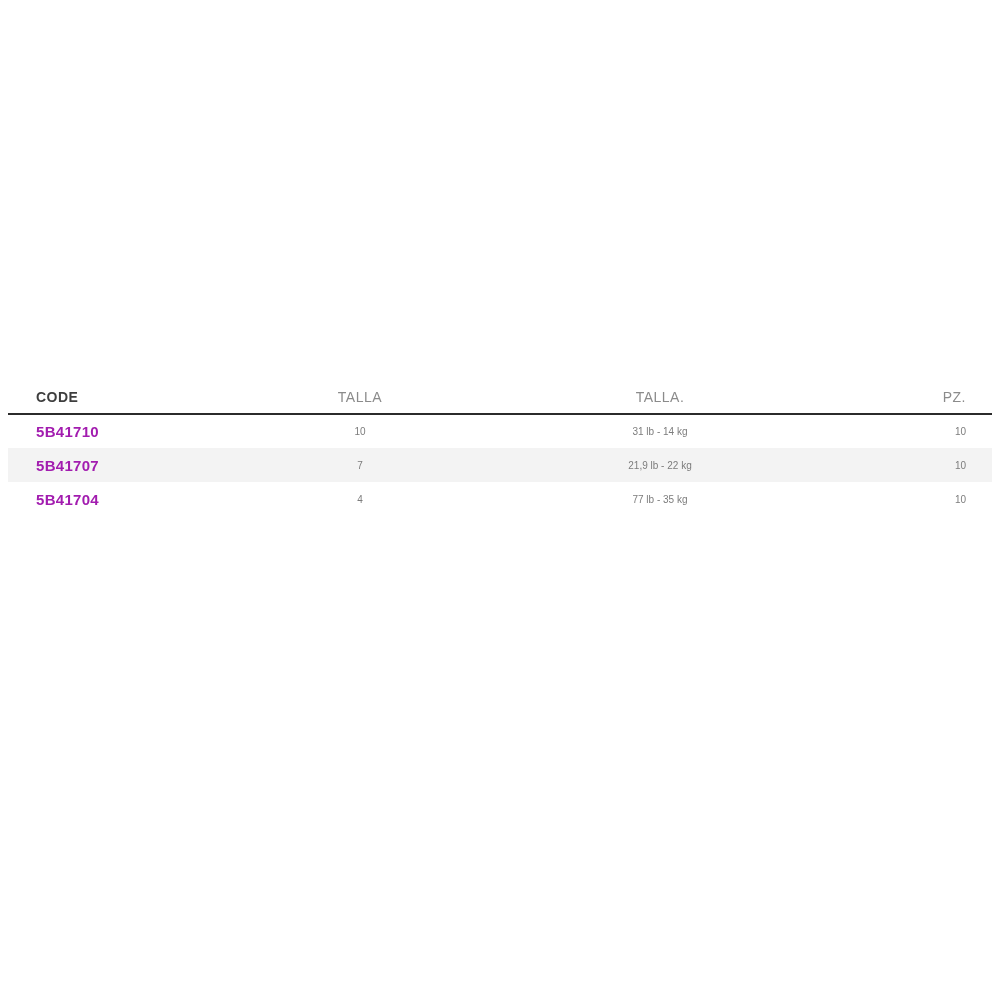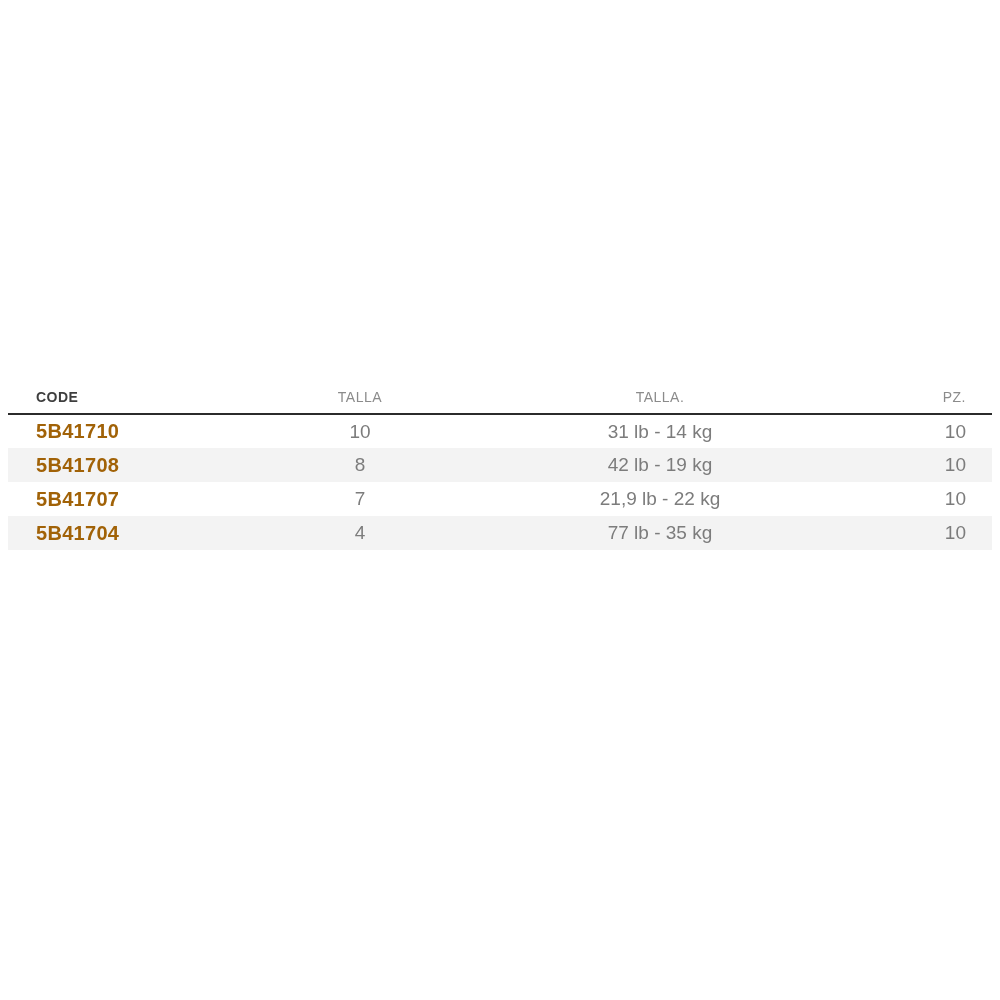--- a/index.html
+++ b/index.html
@@ -37,35 +37,35 @@
     vertical-align: middle;
   }
   thead th.col-code {
     font-weight: bold;
     color: #3e3e3e;
     font-size: 14px;
   }
   tbody td {
     height: 34px;
     padding: 0;
-    font-size: 19px;
+    font-size: 10px;
     color: #7c7c7c;
     vertical-align: middle;
   }
   tbody tr:nth-child(even) {
     background: #f3f3f3;
   }
   .col-code   { width: 222px; text-align: left; padding-left: 28px; }
   .col-talla  { width: 260px; text-align: center; }
   .col-resist { width: 340px; text-align: center; }
   .col-pz     { width: 162px; text-align: right; padding-right: 26px; }
   tbody td.col-code {
     font-weight: bold;
-    color: #a16207;
-    font-size: 20px;
+    color: #a21caf;
+    font-size: 15px;
     letter-spacing: 0.3px;
   }
 </style>
 </head>
 <body>
 
 <div class="page">
   <table class="spec-table">
     <thead>
       <tr>
@@ -76,26 +76,20 @@
       </tr>
     </thead>
     <tbody>
       <tr>
         <td class="col-code">5B41710</td>
         <td class="col-talla">10</td>
         <td class="col-resist">31 lb - 14 kg</td>
         <td class="col-pz">10</td>
       </tr>
       <tr>
-        <td class="col-code">5B41708</td>
-        <td class="col-talla">8</td>
-        <td class="col-resist">42 lb - 19 kg</td>
-        <td class="col-pz">10</td>
-      </tr>
-      <tr>
         <td class="col-code">5B41707</td>
         <td class="col-talla">7</td>
         <td class="col-resist">21,9 lb - 22 kg</td>
         <td class="col-pz">10</td>
       </tr>
       <tr>
         <td class="col-code">5B41704</td>
         <td class="col-talla">4</td>
         <td class="col-resist">77 lb - 35 kg</td>
         <td class="col-pz">10</td>

